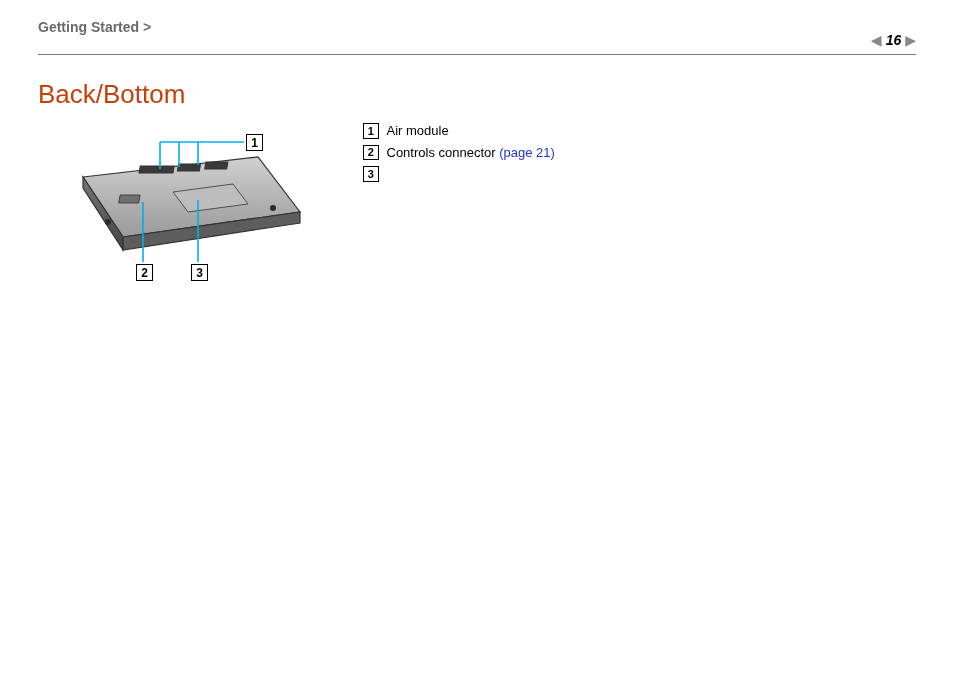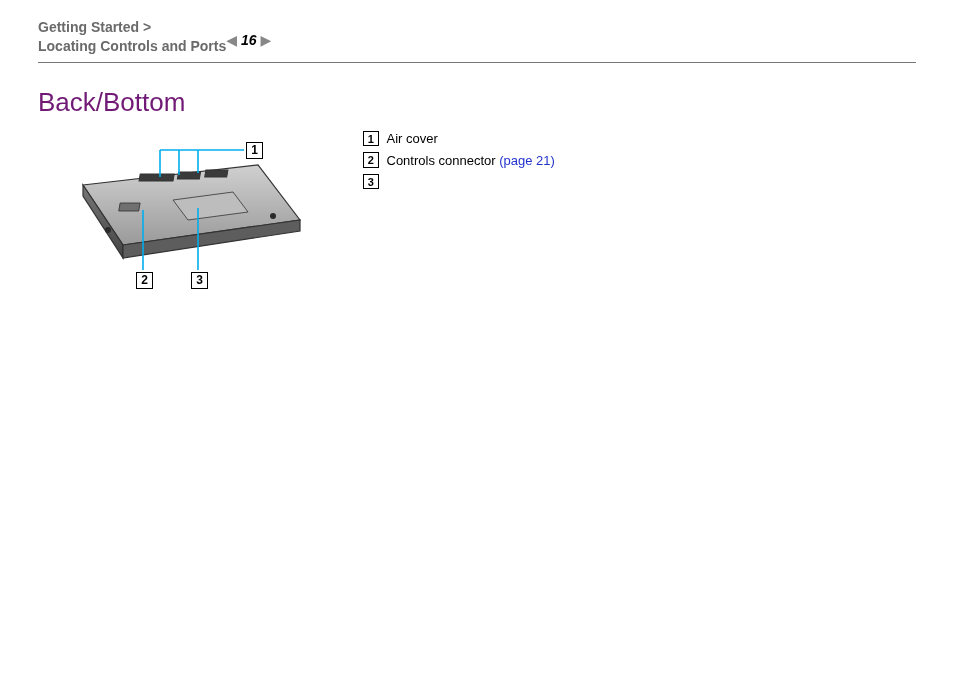--- a/index.html
+++ b/index.html
@@ -10,21 +10,21 @@
     background: #fff;
     width: 954px;
     height: 674px;
     position: relative;
   }
   .page {
     padding: 18px 38px 0 38px;
   }
   .header {
     display: flex;
-    justify-content: flex-start;
+    justify-content: space-between;
     align-items: flex-start;
     border-bottom: 1px solid #777;
     padding-bottom: 6px;
   }
   .breadcrumb {
     color: #6a6a6a;
     font-weight: bold;
     line-height: 1.35;
     font-size: 14px;
   }
@@ -41,21 +41,21 @@
     color: #000;
   }
   .arrow {
     font-size: 14px;
     line-height: 1;
     color: #888;
     cursor: pointer;
     user-select: none;
   }
   h1.section-title {
-    color: #701a75;
+    color: #c2410c;
     font-weight: normal;
     font-size: 26px;
     margin: 24px 0 12px 0;
   }
   .content {
     display: flex;
     align-items: flex-start;
     gap: 40px;
   }
   .diagram-wrap {
@@ -99,21 +99,20 @@
     display: block;
   }
 </style>
 </head>
 <body>
 
 <div class="page">
   <div class="header">
     <div class="breadcrumb">
       <div>Getting Started &gt;</div>
-      <div>Locating Controls and Ports</div>
     </div>
     <div class="pager">
       <span class="arrow">◀</span>
       <span class="num">16</span>
       <span class="arrow">▶</span>
     </div>
   </div>
 
   <h1 class="section-title">Back/Bottom</h1>
 
@@ -166,21 +165,21 @@
         </g>
       </svg>
       <span class="num-box callout" style="left:208px; top:12px;">1</span>
       <span class="num-box callout" style="left:98px; top:142px;">2</span>
       <span class="num-box callout" style="left:153px; top:142px;">3</span>
     </div>
 
     <div class="legend">
       <div class="legend-row">
         <span class="num-box">1</span>
-        <span>Air cover</span>
+        <span>Air module</span>
       </div>
       <div class="legend-row">
         <span class="num-box">2</span>
         <span>
           <span>Controls connector </span><span class="page-link">(page 21)</span>
         </span>
       </div>
       <div class="legend-row">
         <span class="num-box">3</span>
       </div>

